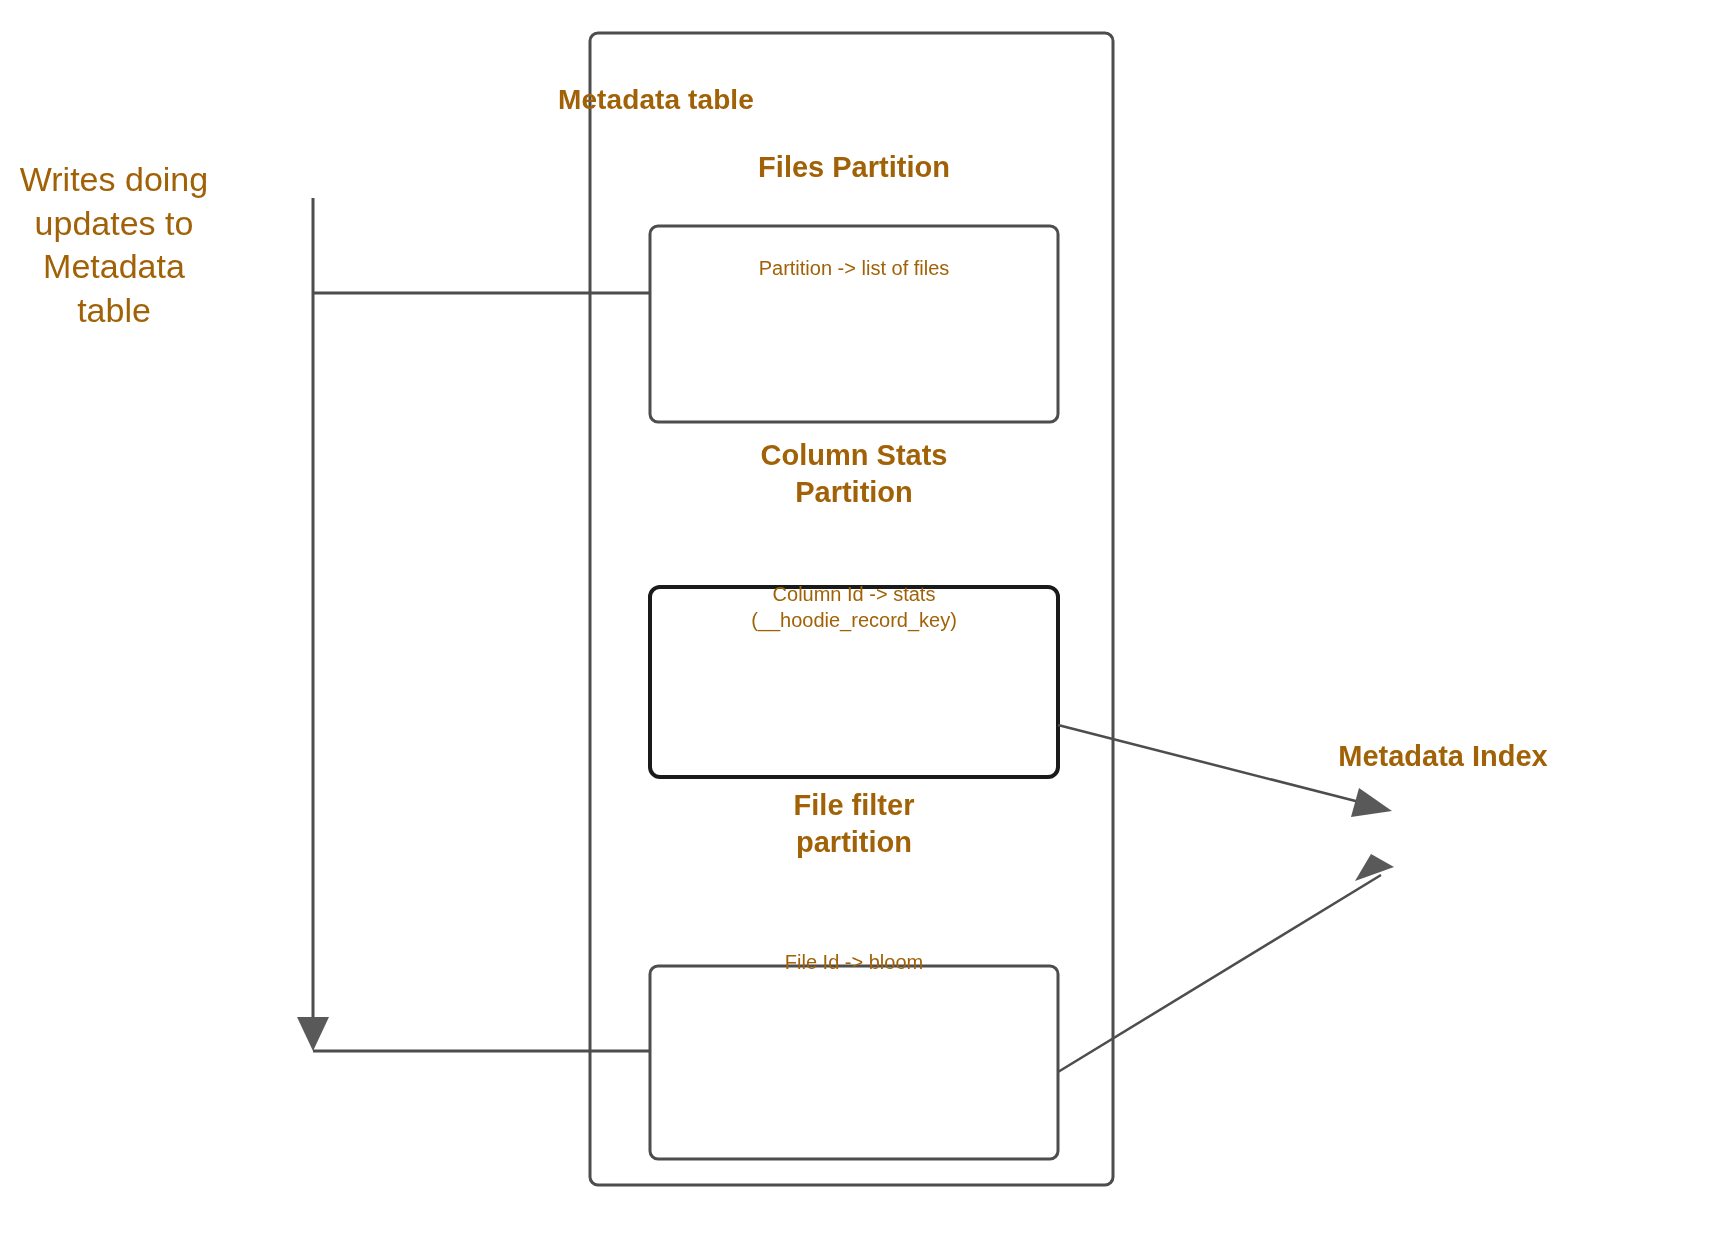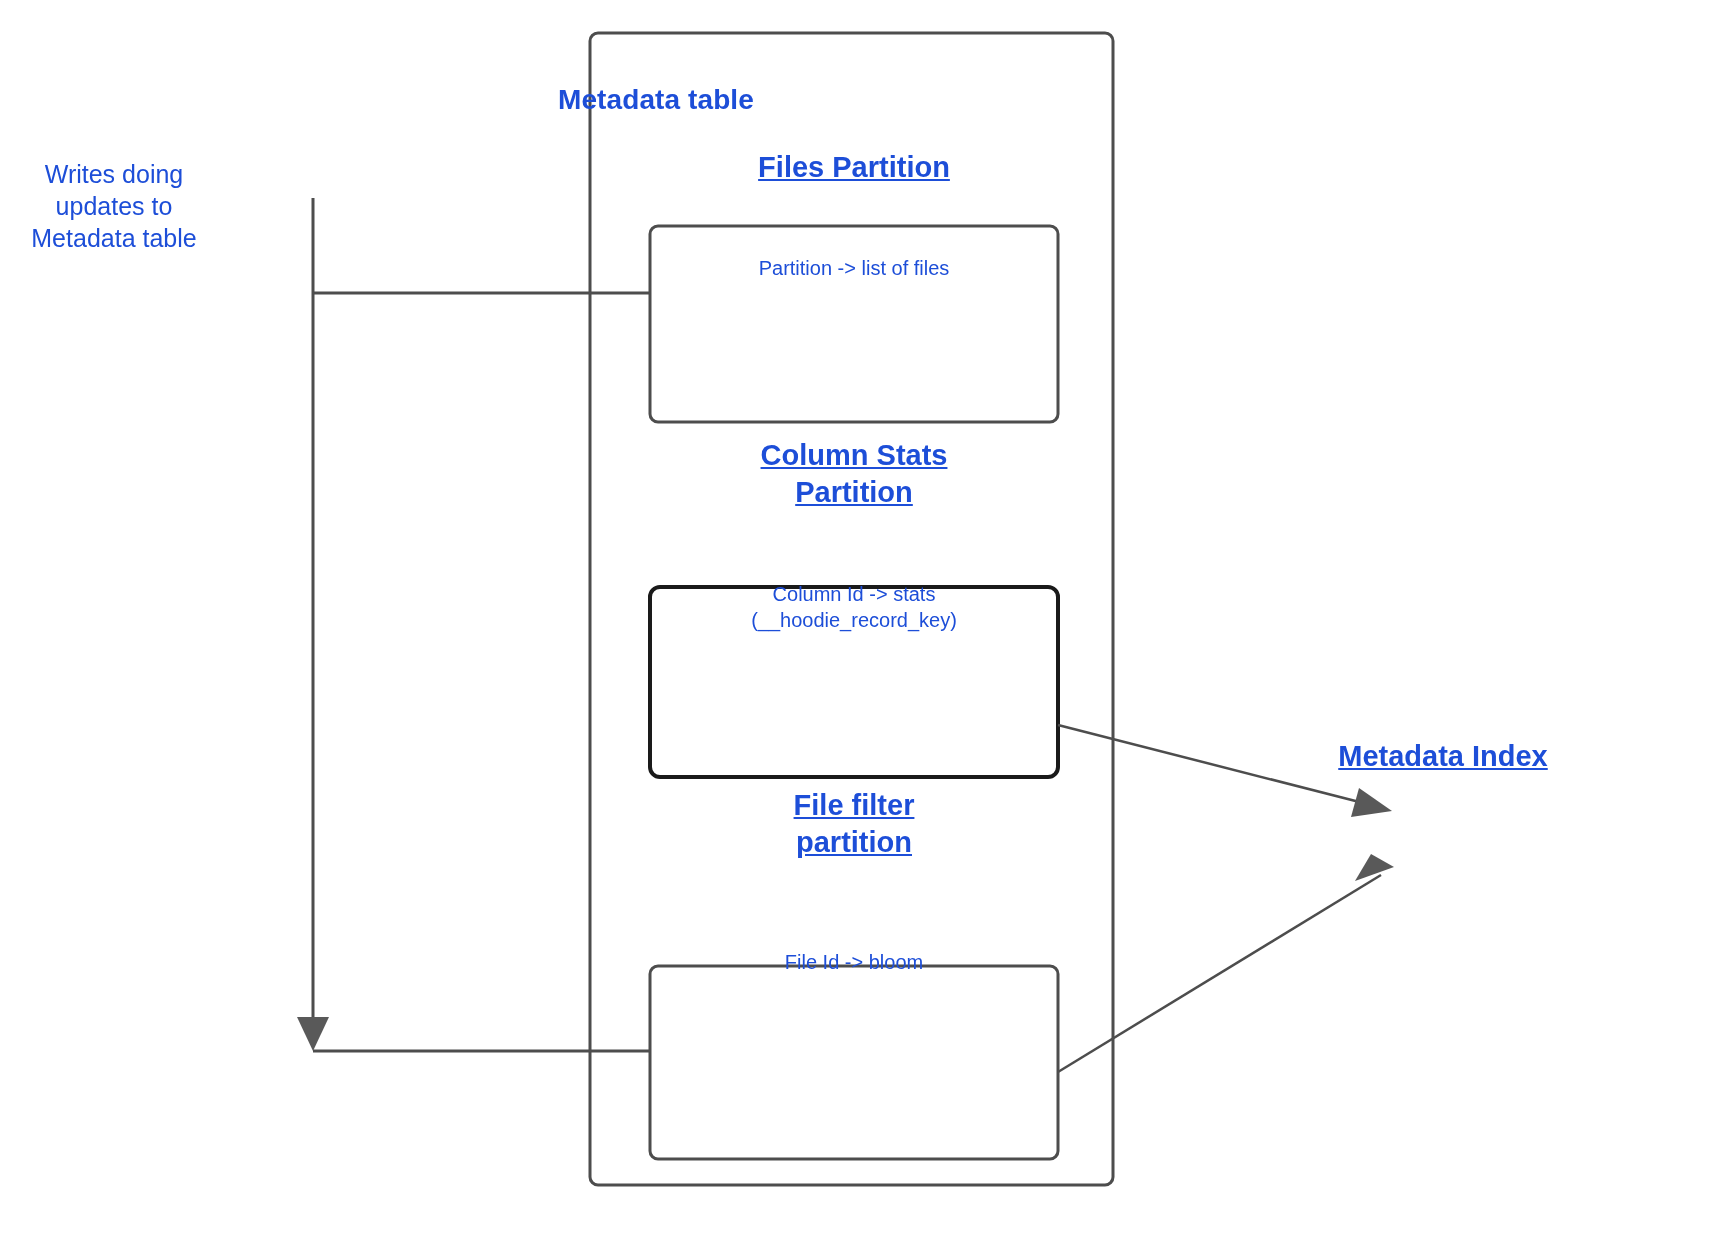--- a/index.html
+++ b/index.html
@@ -47,37 +47,36 @@
   }
   .arrowfill {
     fill: #595959;
     stroke: none;
   }
   .lbl {
     position: absolute;
     text-align: center;
     line-height: 1.28;
     white-space: pre-line;
-    color: #1d4ed8;
+    color: #a16207;
   }
   .t-title {
     font-size: 28px;
     font-weight: bold;
     letter-spacing: 0.1px;
   }
   .t-head {
     font-size: 29px;
     font-weight: bold;
-    text-decoration: underline;
   }
   .t-body {
     font-size: 20px;
   }
   .t-note {
-    font-size: 25px;
+    font-size: 34px;
   }
 </style>
 </head>
 <body>
 
 <div id="diagram-root">
 
   <svg class="canvas" viewBox="0 0 1718 1244">
 
     <rect class="box-stroke" x="590" y="33" width="523" height="1152" rx="8" ry="8"></rect>

